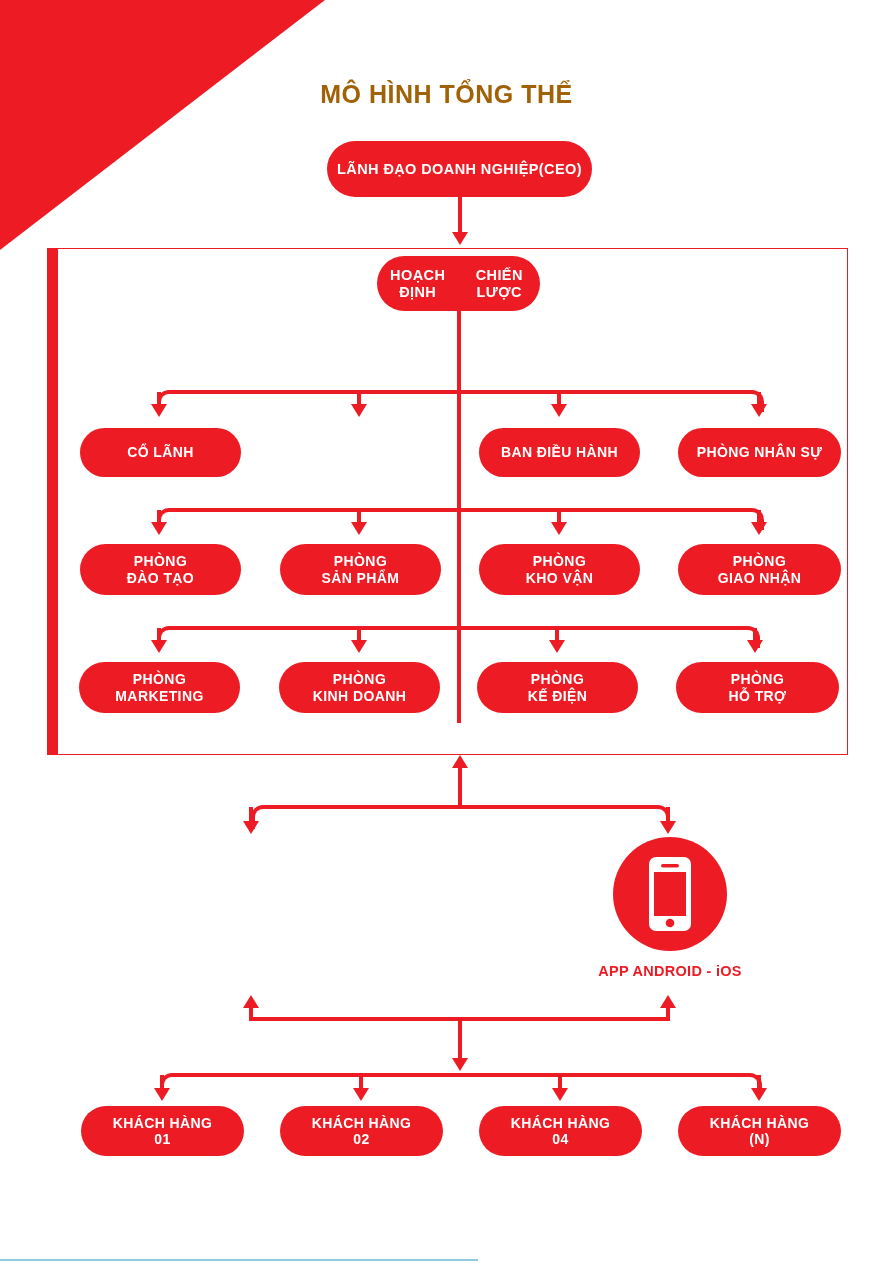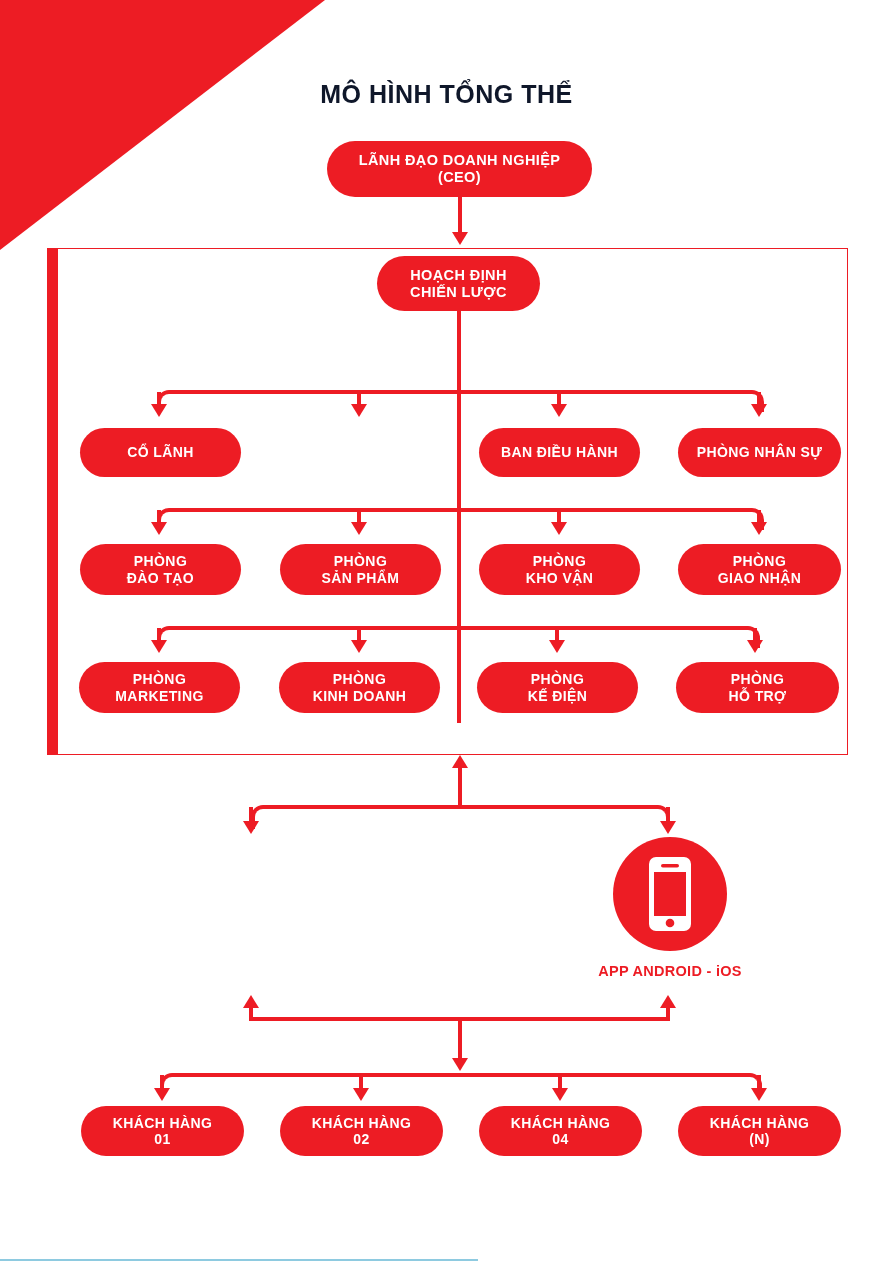--- a/index.html
+++ b/index.html
@@ -16,21 +16,21 @@
     position:absolute;left:0;top:0;width:0;height:0;
     border-top:250px solid #ED1C24;
     border-right:325px solid transparent;
   }
 
   
   .page-title{
     position:absolute;left:0;top:80px;width:893px;
     text-align:center;
     font-size:25px;font-weight:bold;letter-spacing:.5px;
-    color:#0f172a;
+    color:#a16207;
   }
 
   
   .node{
     position:absolute;
     background:#ED1C24;
     color:#ffffff;
     border-radius:40px;
     display:flex;align-items:center;justify-content:center;
     text-align:center;
@@ -95,32 +95,32 @@
 </style>
 </head>
 <body>
 
 <div class="stage">
 
   <div class="corner-triangle"></div>
 
   <div class="page-title">MÔ HÌNH TỔNG THỂ</div>
 
-  <div class="node" style="left:327px;top:141px;width:265px;height:56px;font-size:14.5px;flex-direction:column;">
+  <div class="node" style="left:327px;top:141px;width:265px;height:56px;font-size:14.5px;">
     <span>LÃNH ĐẠO DOANH NGHIỆP</span>
     <span>(CEO)</span>
   </div>
 
   <div class="vline" style="left:458px;top:197px;height:43px;"></div>
   <div class="arrow-down" style="left:452px;top:232px;"></div>
 
   <div class="frame"></div>
   <div class="frame-bar"></div>
 
-  <div class="node" style="left:377px;top:256px;width:163px;height:55px;font-size:14.5px;flex-direction:column;">
+  <div class="node" style="left:377px;top:256px;width:163px;height:55px;font-size:14.5px;flex-direction:row;">
     <span>HOẠCH ĐỊNH</span>
     <span>CHIẾN LƯỢC</span>
   </div>
 
   <div class="vline" style="left:457px;top:311px;height:412px;"></div>
 
   <div class="bus" style="left:157px;top:390px;width:607px;height:22px;"></div>
   <div class="arrow-down" style="left:151px;top:404px;"></div>
   <div class="arrow-down" style="left:351px;top:404px;"></div>
   <div class="arrow-down" style="left:551px;top:404px;"></div>

